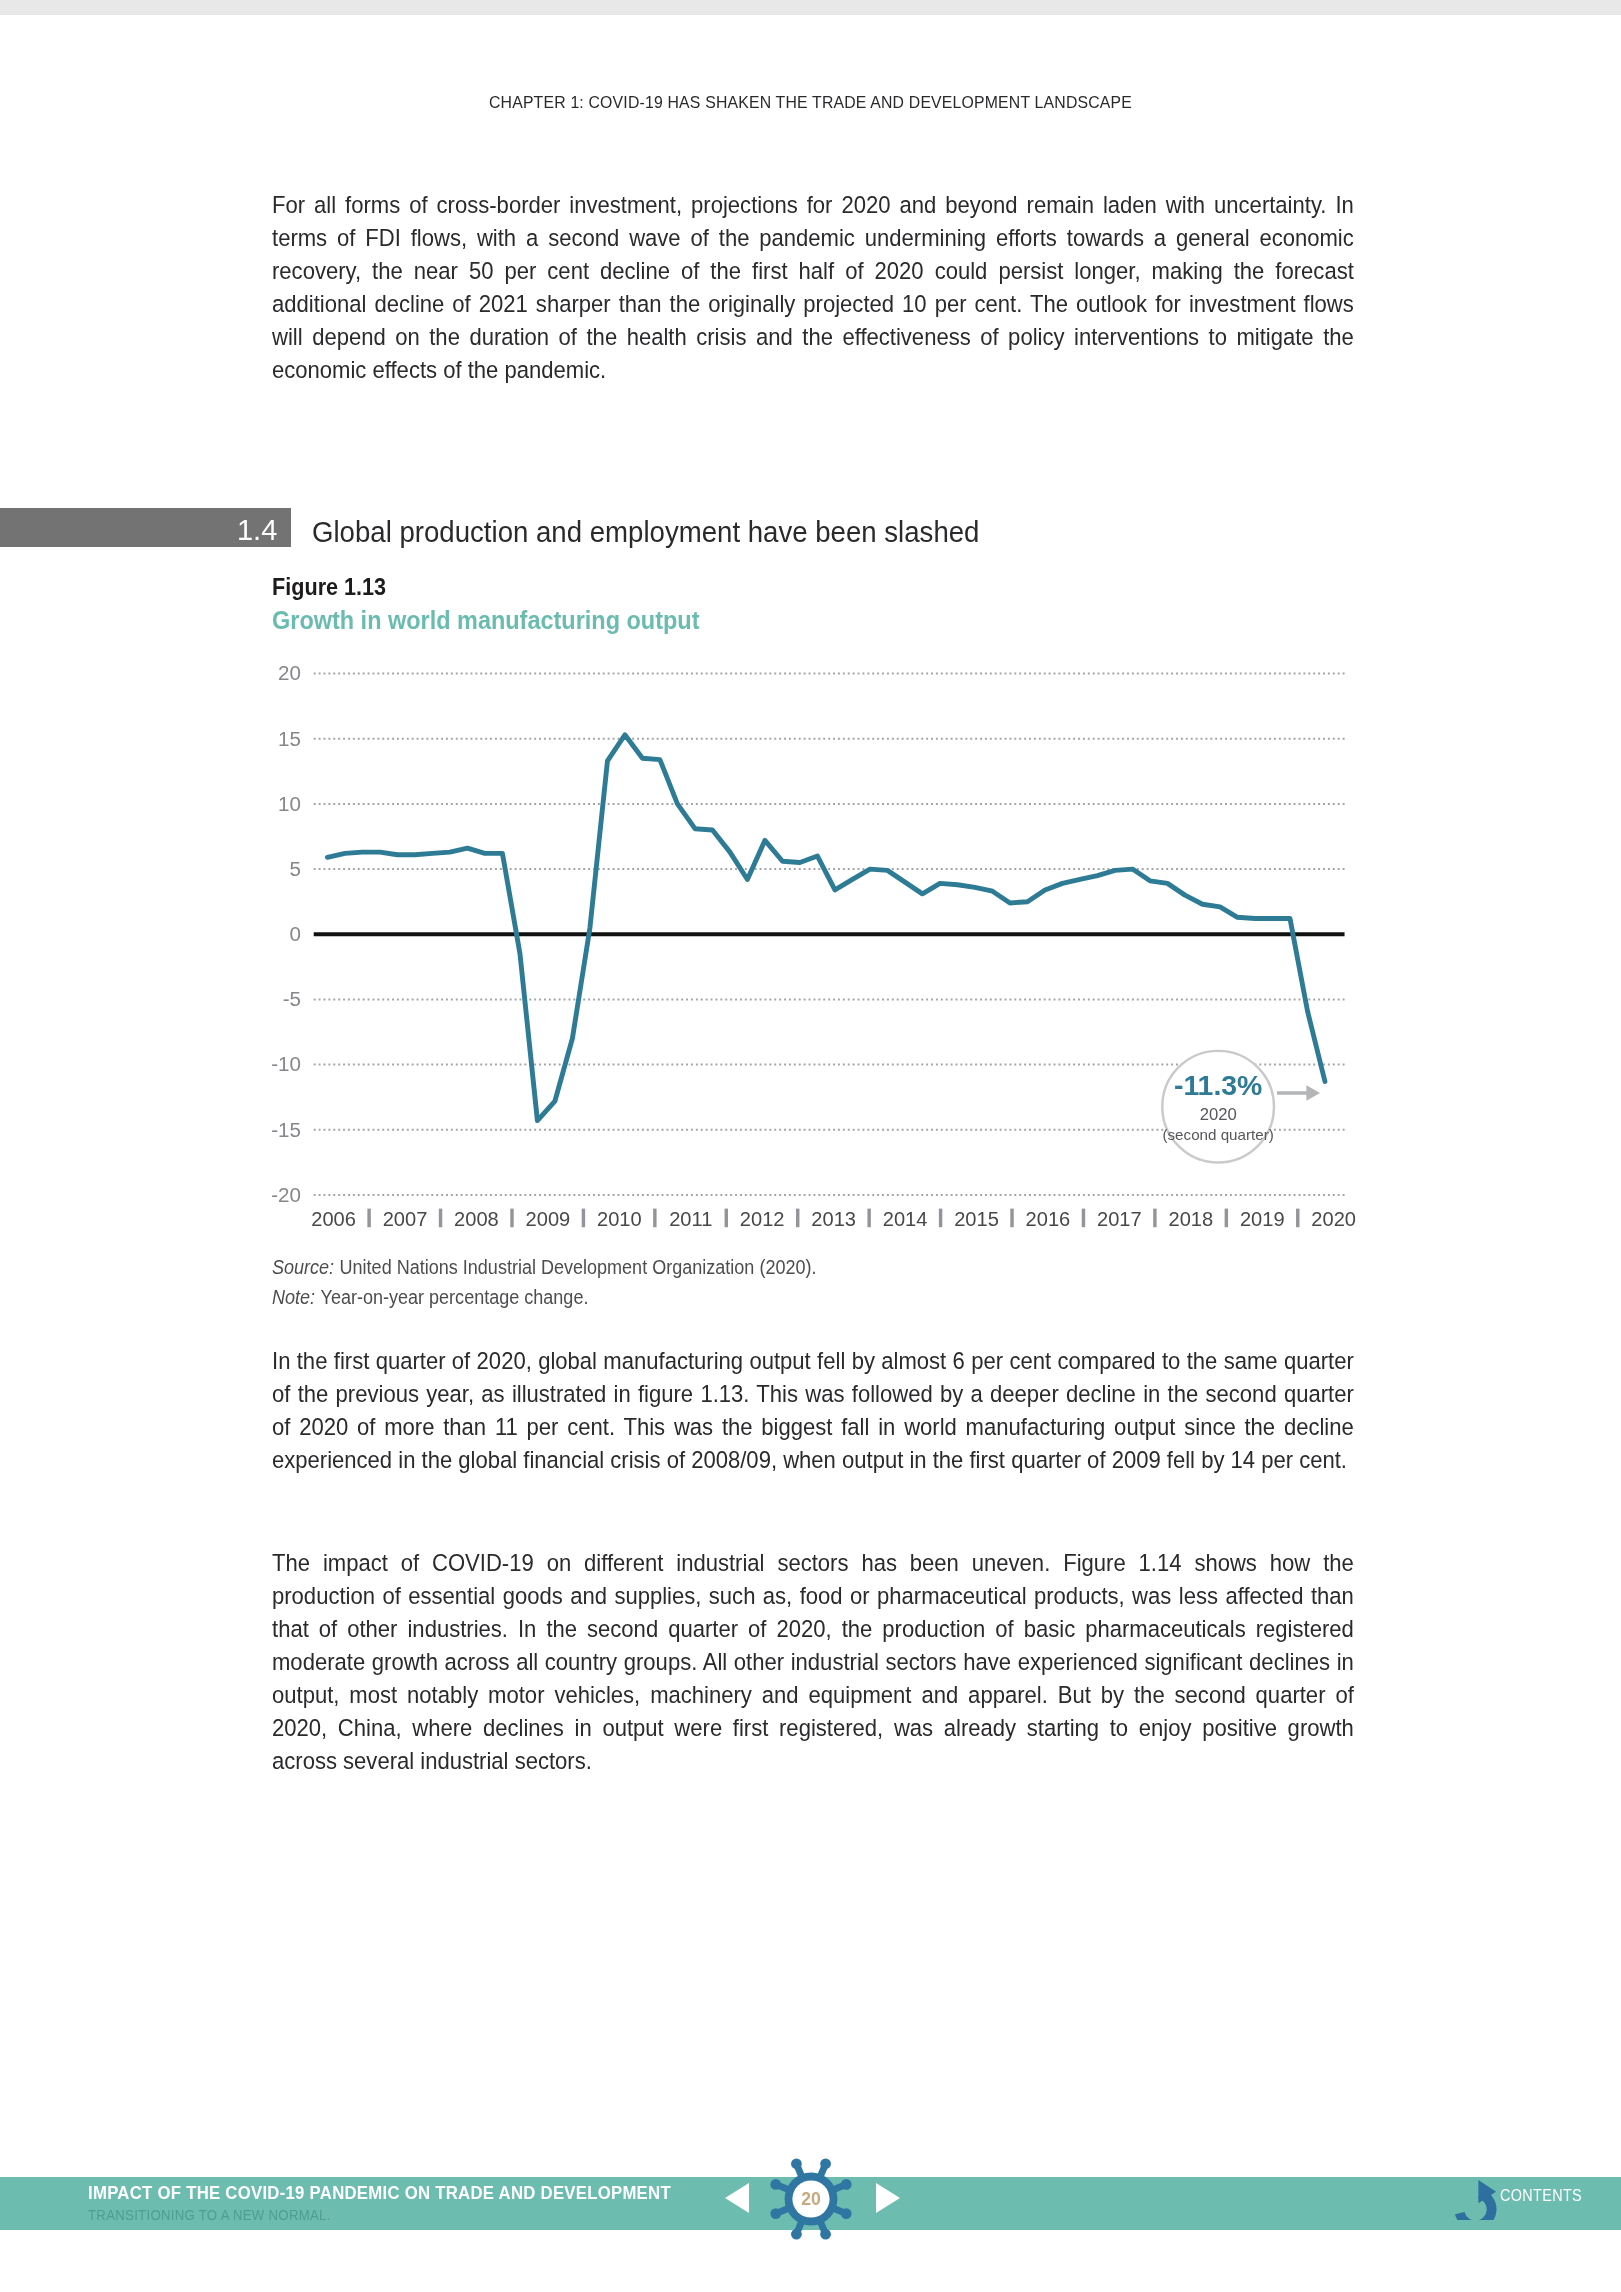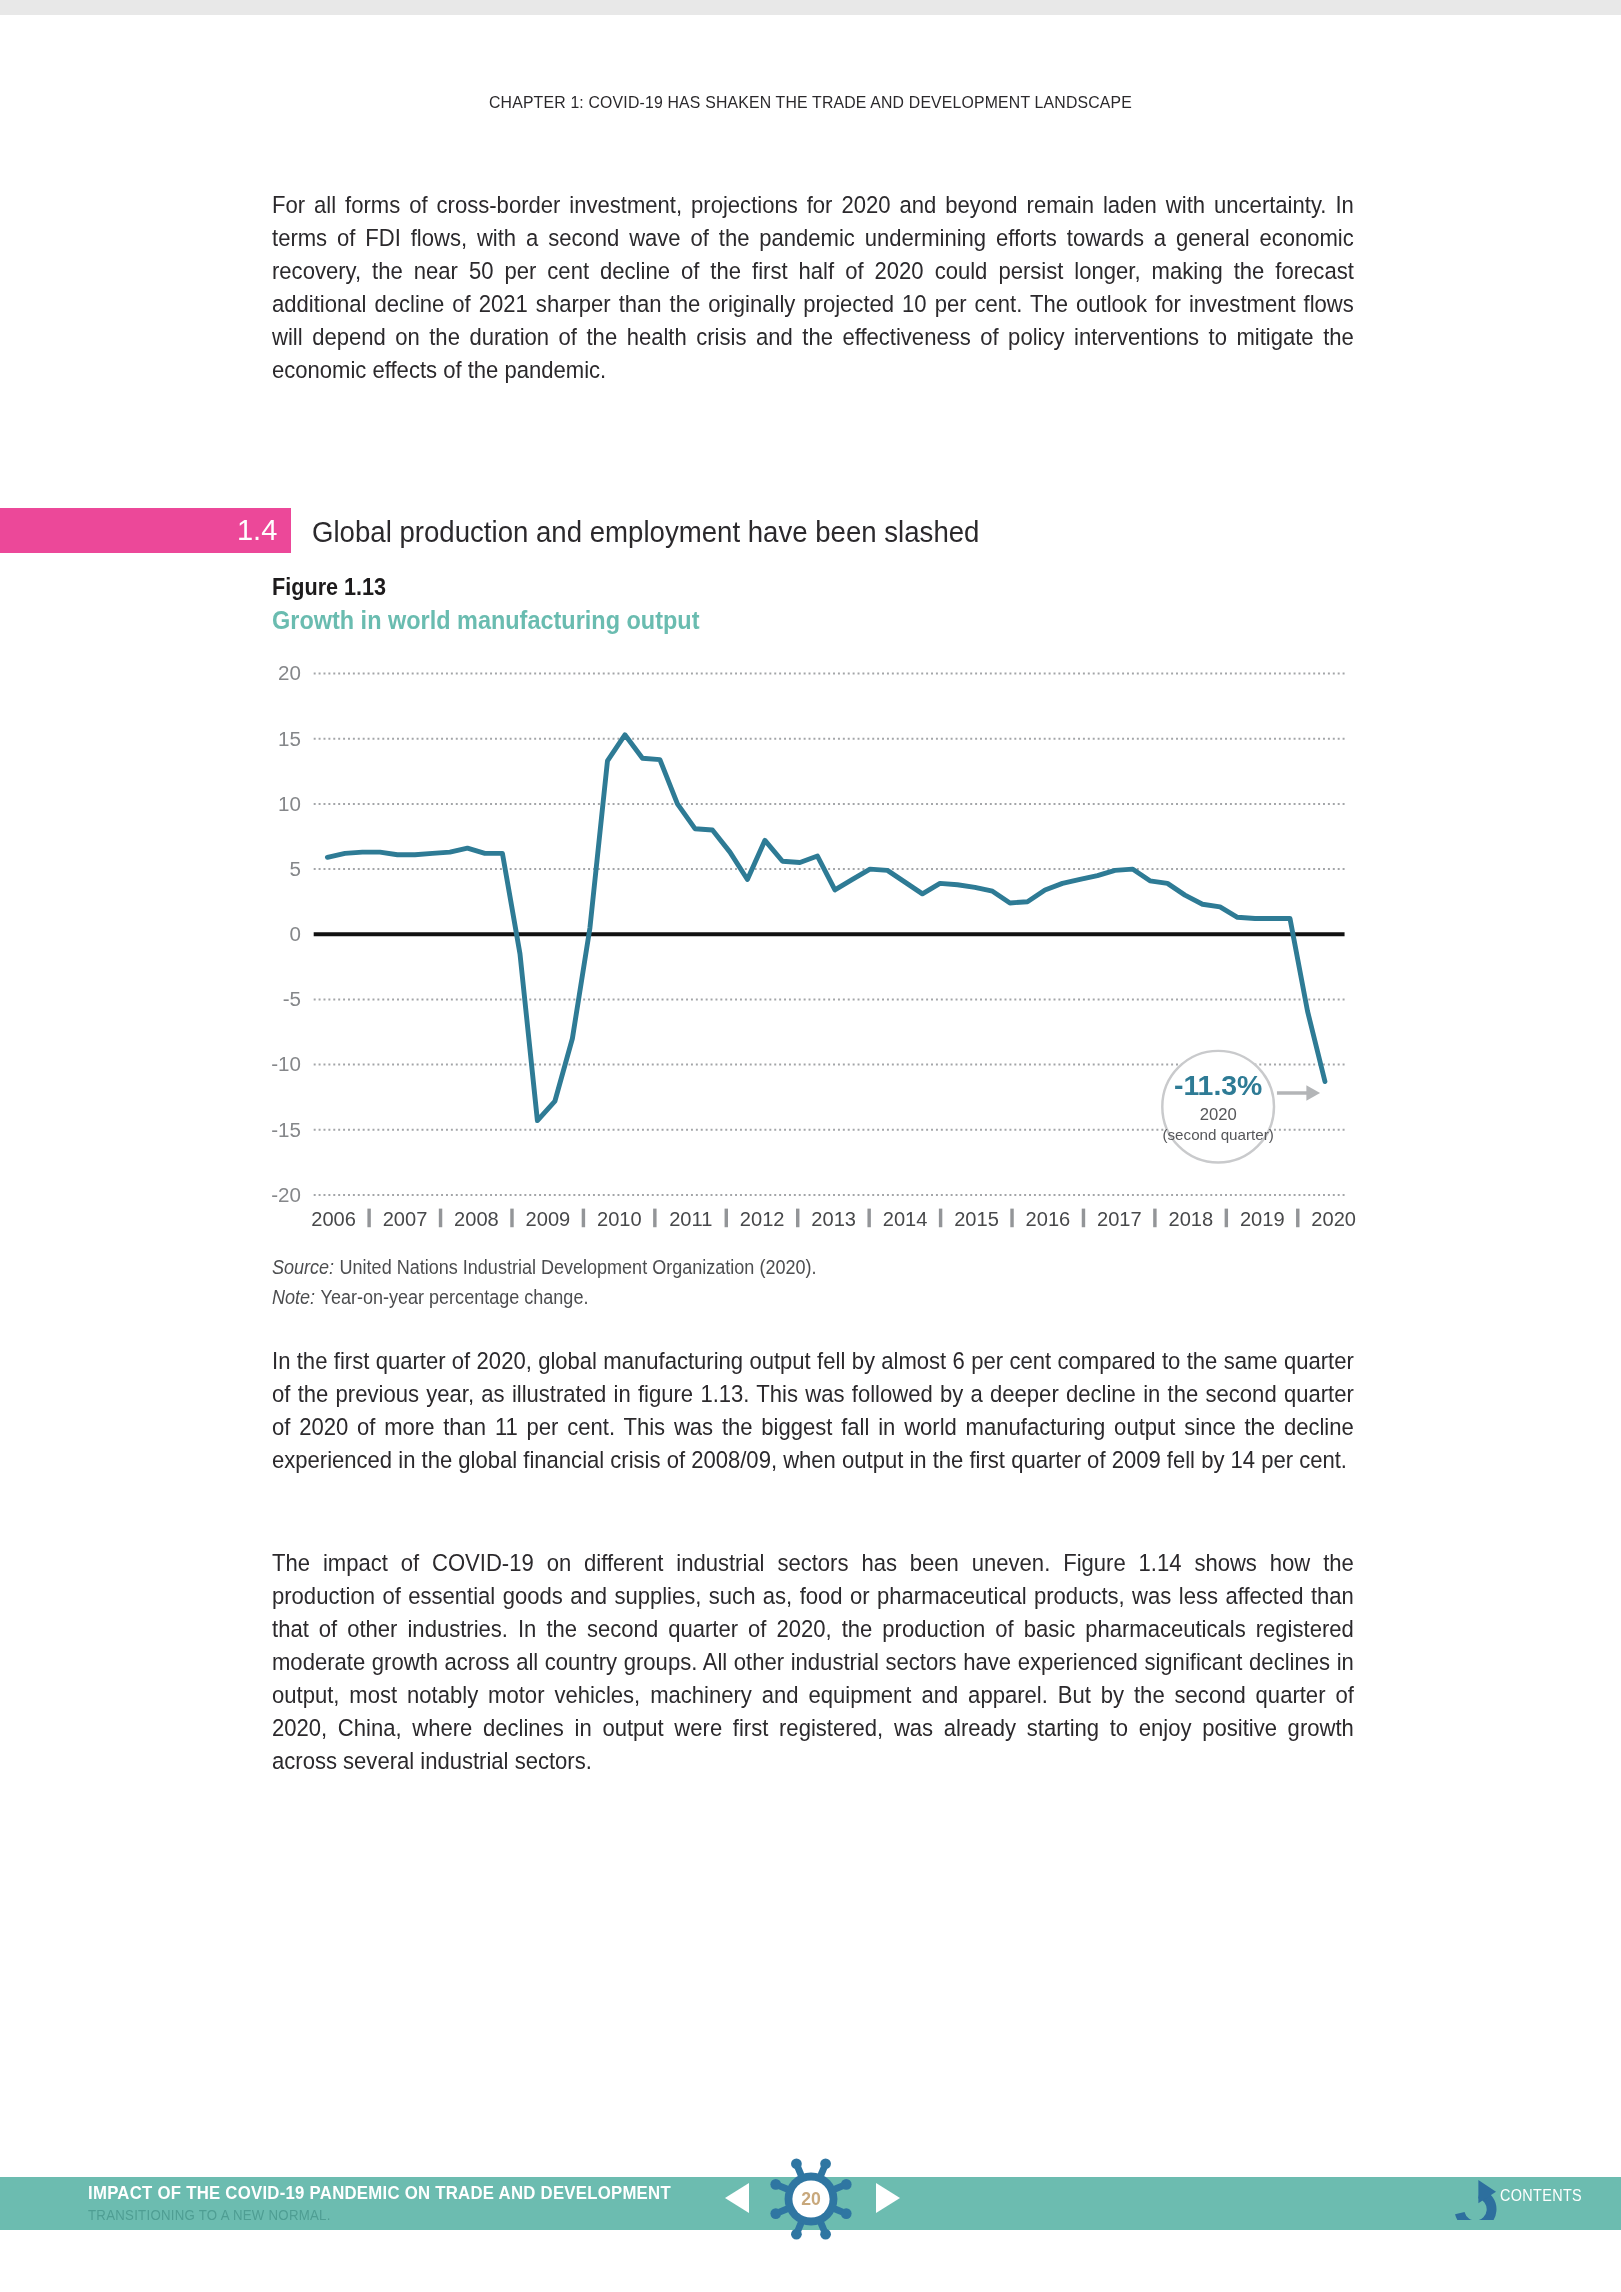--- a/index.html
+++ b/index.html
@@ -12,21 +12,21 @@
     position:absolute; left:0; top:78px; width:100%; text-align:center;
     font-size:17px; letter-spacing:0.2px; color:#2b292c;
     transform:scaleX(0.93); transform-origin:50% 0; font-weight:400;
   }
   .para{
     position:absolute; left:272px; width:1202px;
     transform:scaleX(0.9); transform-origin:0 0;
     font-size:24.5px; line-height:33px; text-align:justify; color:#2b292c;
   }
   .para-1{top:173px;} .para-2{top:1329px;} .para-3{top:1531px;}
-  .section-bar{position:absolute; left:0; top:493px; width:291px; height:45px; background:#ec4899;}
+  .section-bar{position:absolute; left:0; top:493px; width:291px; height:39px; background:#737373;}
   .section-number{
     position:absolute; right:13.7px; top:0; height:45px; line-height:45px;
     font-size:29px; color:#ffffff;
   }
   .section-title{
     position:absolute; left:312px; top:493px; height:45px; line-height:47px;
     font-size:30px; color:#2b292c; white-space:nowrap;
     transform:scaleX(0.92); transform-origin:0 0;
   }
   .figure-label{

